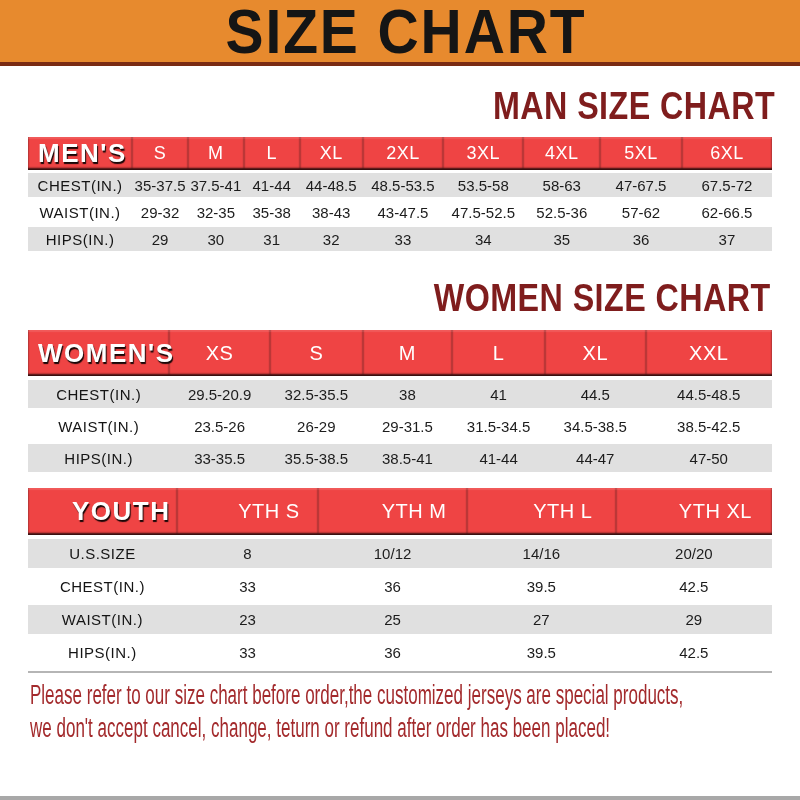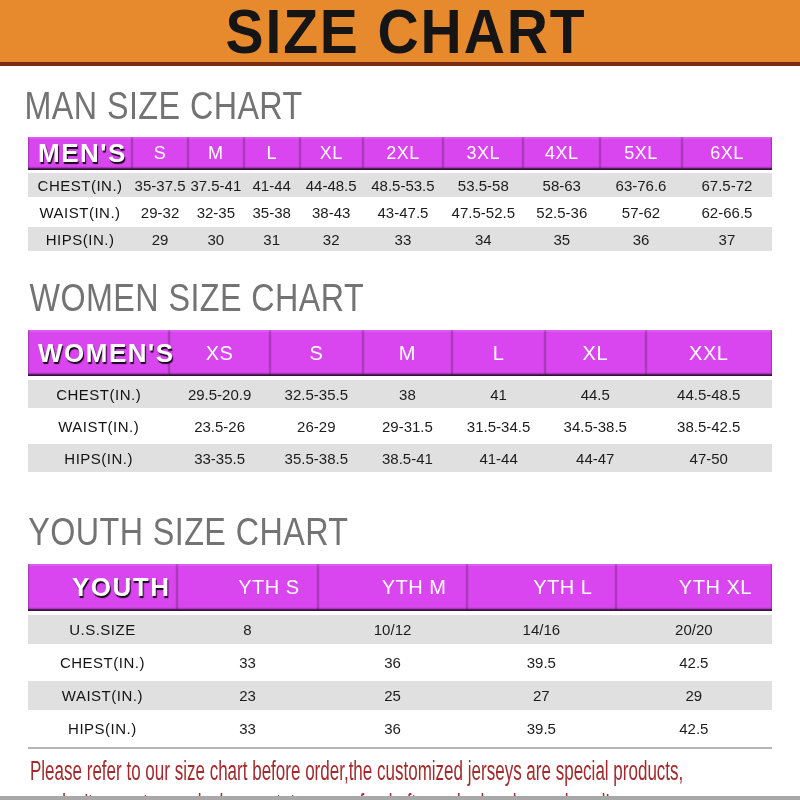--- a/index.html
+++ b/index.html
@@ -18,40 +18,40 @@
     border-bottom:4px solid #7A2B13;
     display:flex; align-items:center; justify-content:center;padding-left:12px;
   }
   .banner-title {
     font-size:60px; font-weight:bold; color:#151515;
     letter-spacing:2px; white-space:nowrap;
     transform:scale(0.95,1.05);
   }
 
   
-  .heading { text-align:left; font-weight:normal; color:#737373; }
+  .heading { text-align:right; font-weight:bold; color:#7f1d1d; }
   .heading .squeeze {
     display:inline-block; font-size:38px; line-height:40px;
     white-space:nowrap; transform:scaleX(0.85); letter-spacing:0.5px;
   }
   .h-men   { margin-top:20px; }
   .h-women { margin-top:24px; }
   .h-youth { margin-top:36px; }
 
   
   table.size-table {
     width:744px; margin:8px auto 0;
     border-collapse:separate; table-layout:fixed;
   }
   .t-men   { border-spacing:0 3px; }
   .t-women { border-spacing:0 4px; }
   .t-youth { border-spacing:0 4px; border-bottom:2px solid #b5b5b5; }
 
   th {
-    background:#d946ef; color:#fff; font-weight:normal;
+    background:#ef4444; color:#fff; font-weight:normal;
     box-shadow:inset 0 2px 1px rgba(255,255,255,0.12), inset 0 -2px 2px rgba(0,0,0,0.8);
   }
   .bar-label {
     font-weight:bold; text-align:left; padding-left:10px;
     font-size:26px; letter-spacing:1.5px;
     text-shadow:1px 2px 1px rgba(0,0,0,0.9);
   }
   .bar-size { font-size:20px; text-align:center; letter-spacing:0.5px; }
   .t-men th   { height:30px; }
   .t-men .bar-size { font-size:18px; }
@@ -117,21 +117,21 @@
     </tr>
     <tr class="r-gray">
       <td class="row-label">CHEST(IN.)</td>
       <td>35-37.5</td>
       <td>37.5-41</td>
       <td>41-44</td>
       <td>44-48.5</td>
       <td>48.5-53.5</td>
       <td>53.5-58</td>
       <td>58-63</td>
-      <td>63-76.6</td>
+      <td>47-67.5</td>
       <td>67.5-72</td>
     </tr>
     <tr class="r-white">
       <td class="row-label">WAIST(IN.)</td>
       <td>29-32</td>
       <td>32-35</td>
       <td>35-38</td>
       <td>38-43</td>
       <td>43-47.5</td>
       <td>47.5-52.5</td>
@@ -204,23 +204,20 @@
       <td>38.5-41</td>
       <td>41-44</td>
       <td>44-47</td>
       <td>47-50</td>
     </tr>
   </tbody>
     </table>
 </section>
 
 <section>
-  <div class="heading h-youth">
-    <span class="squeeze">YOUTH SIZE CHART</span>
-  </div>
   <table class="size-table t-youth">
     <colgroup>
       <col style="width:20%">
         <col style="width:19%">
         <col style="width:20%">
         <col style="width:20%">
         <col style="width:21%">
     </colgroup>
     <tbody>
         <tr>

